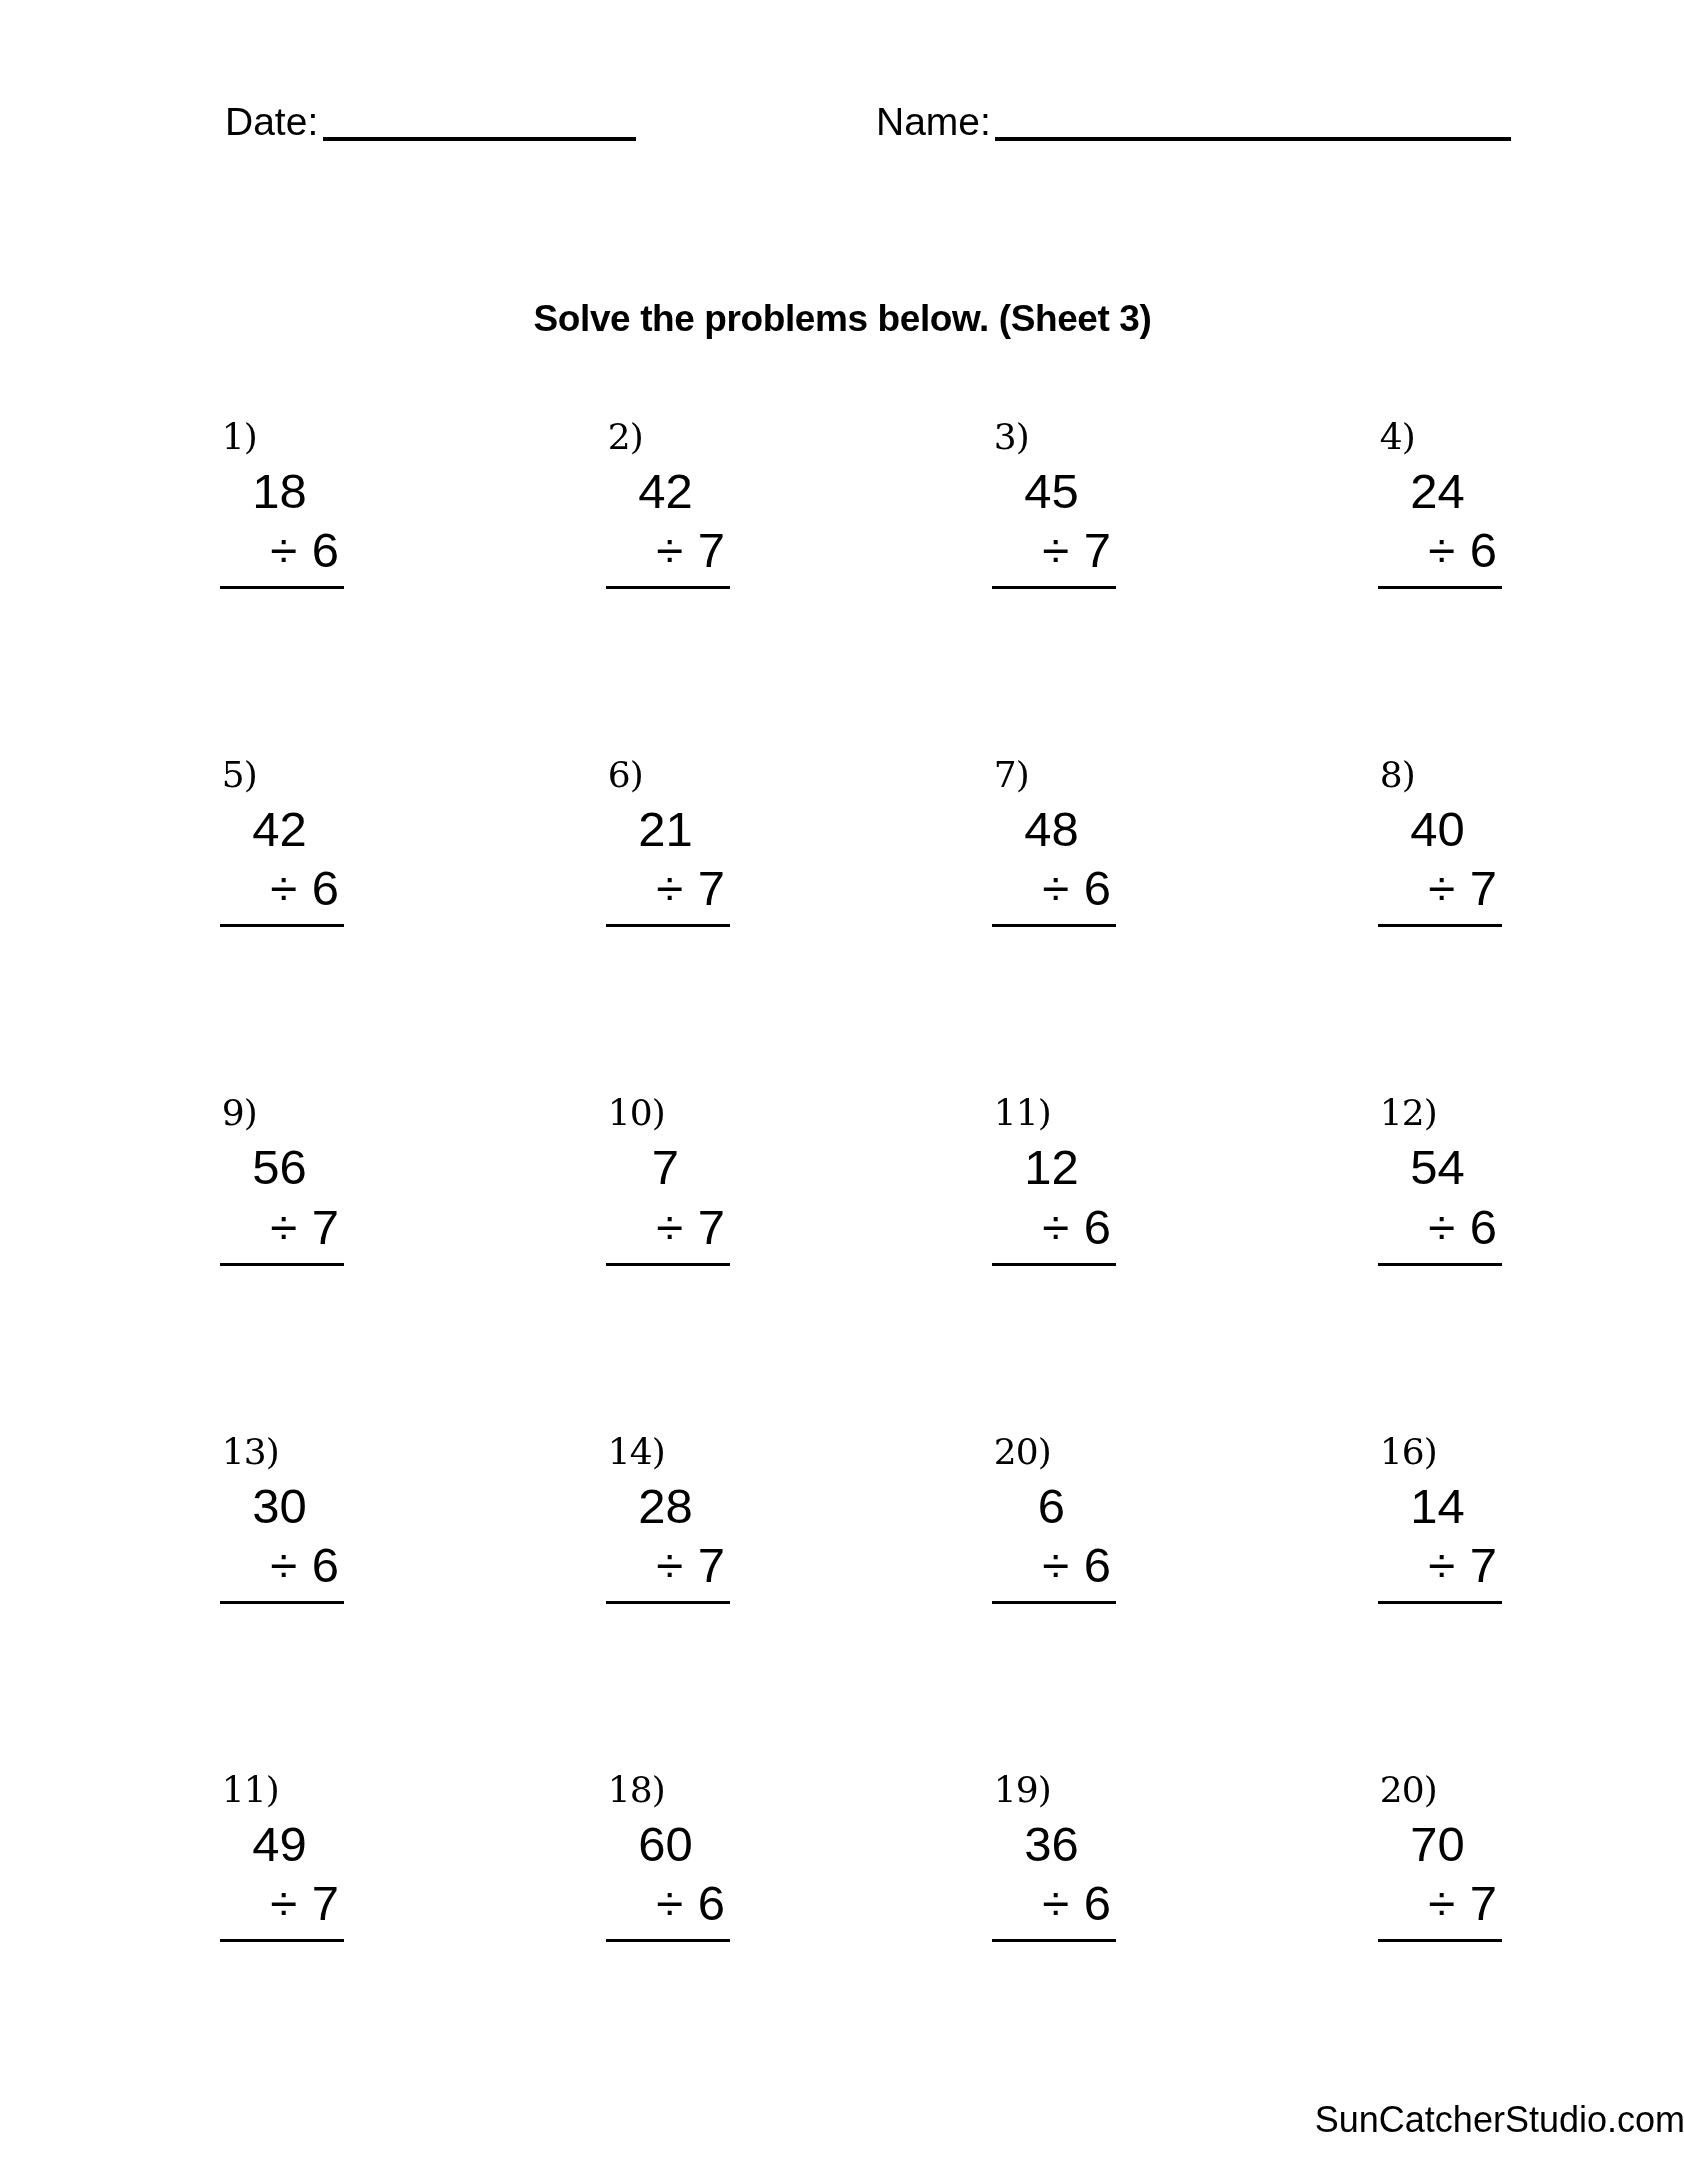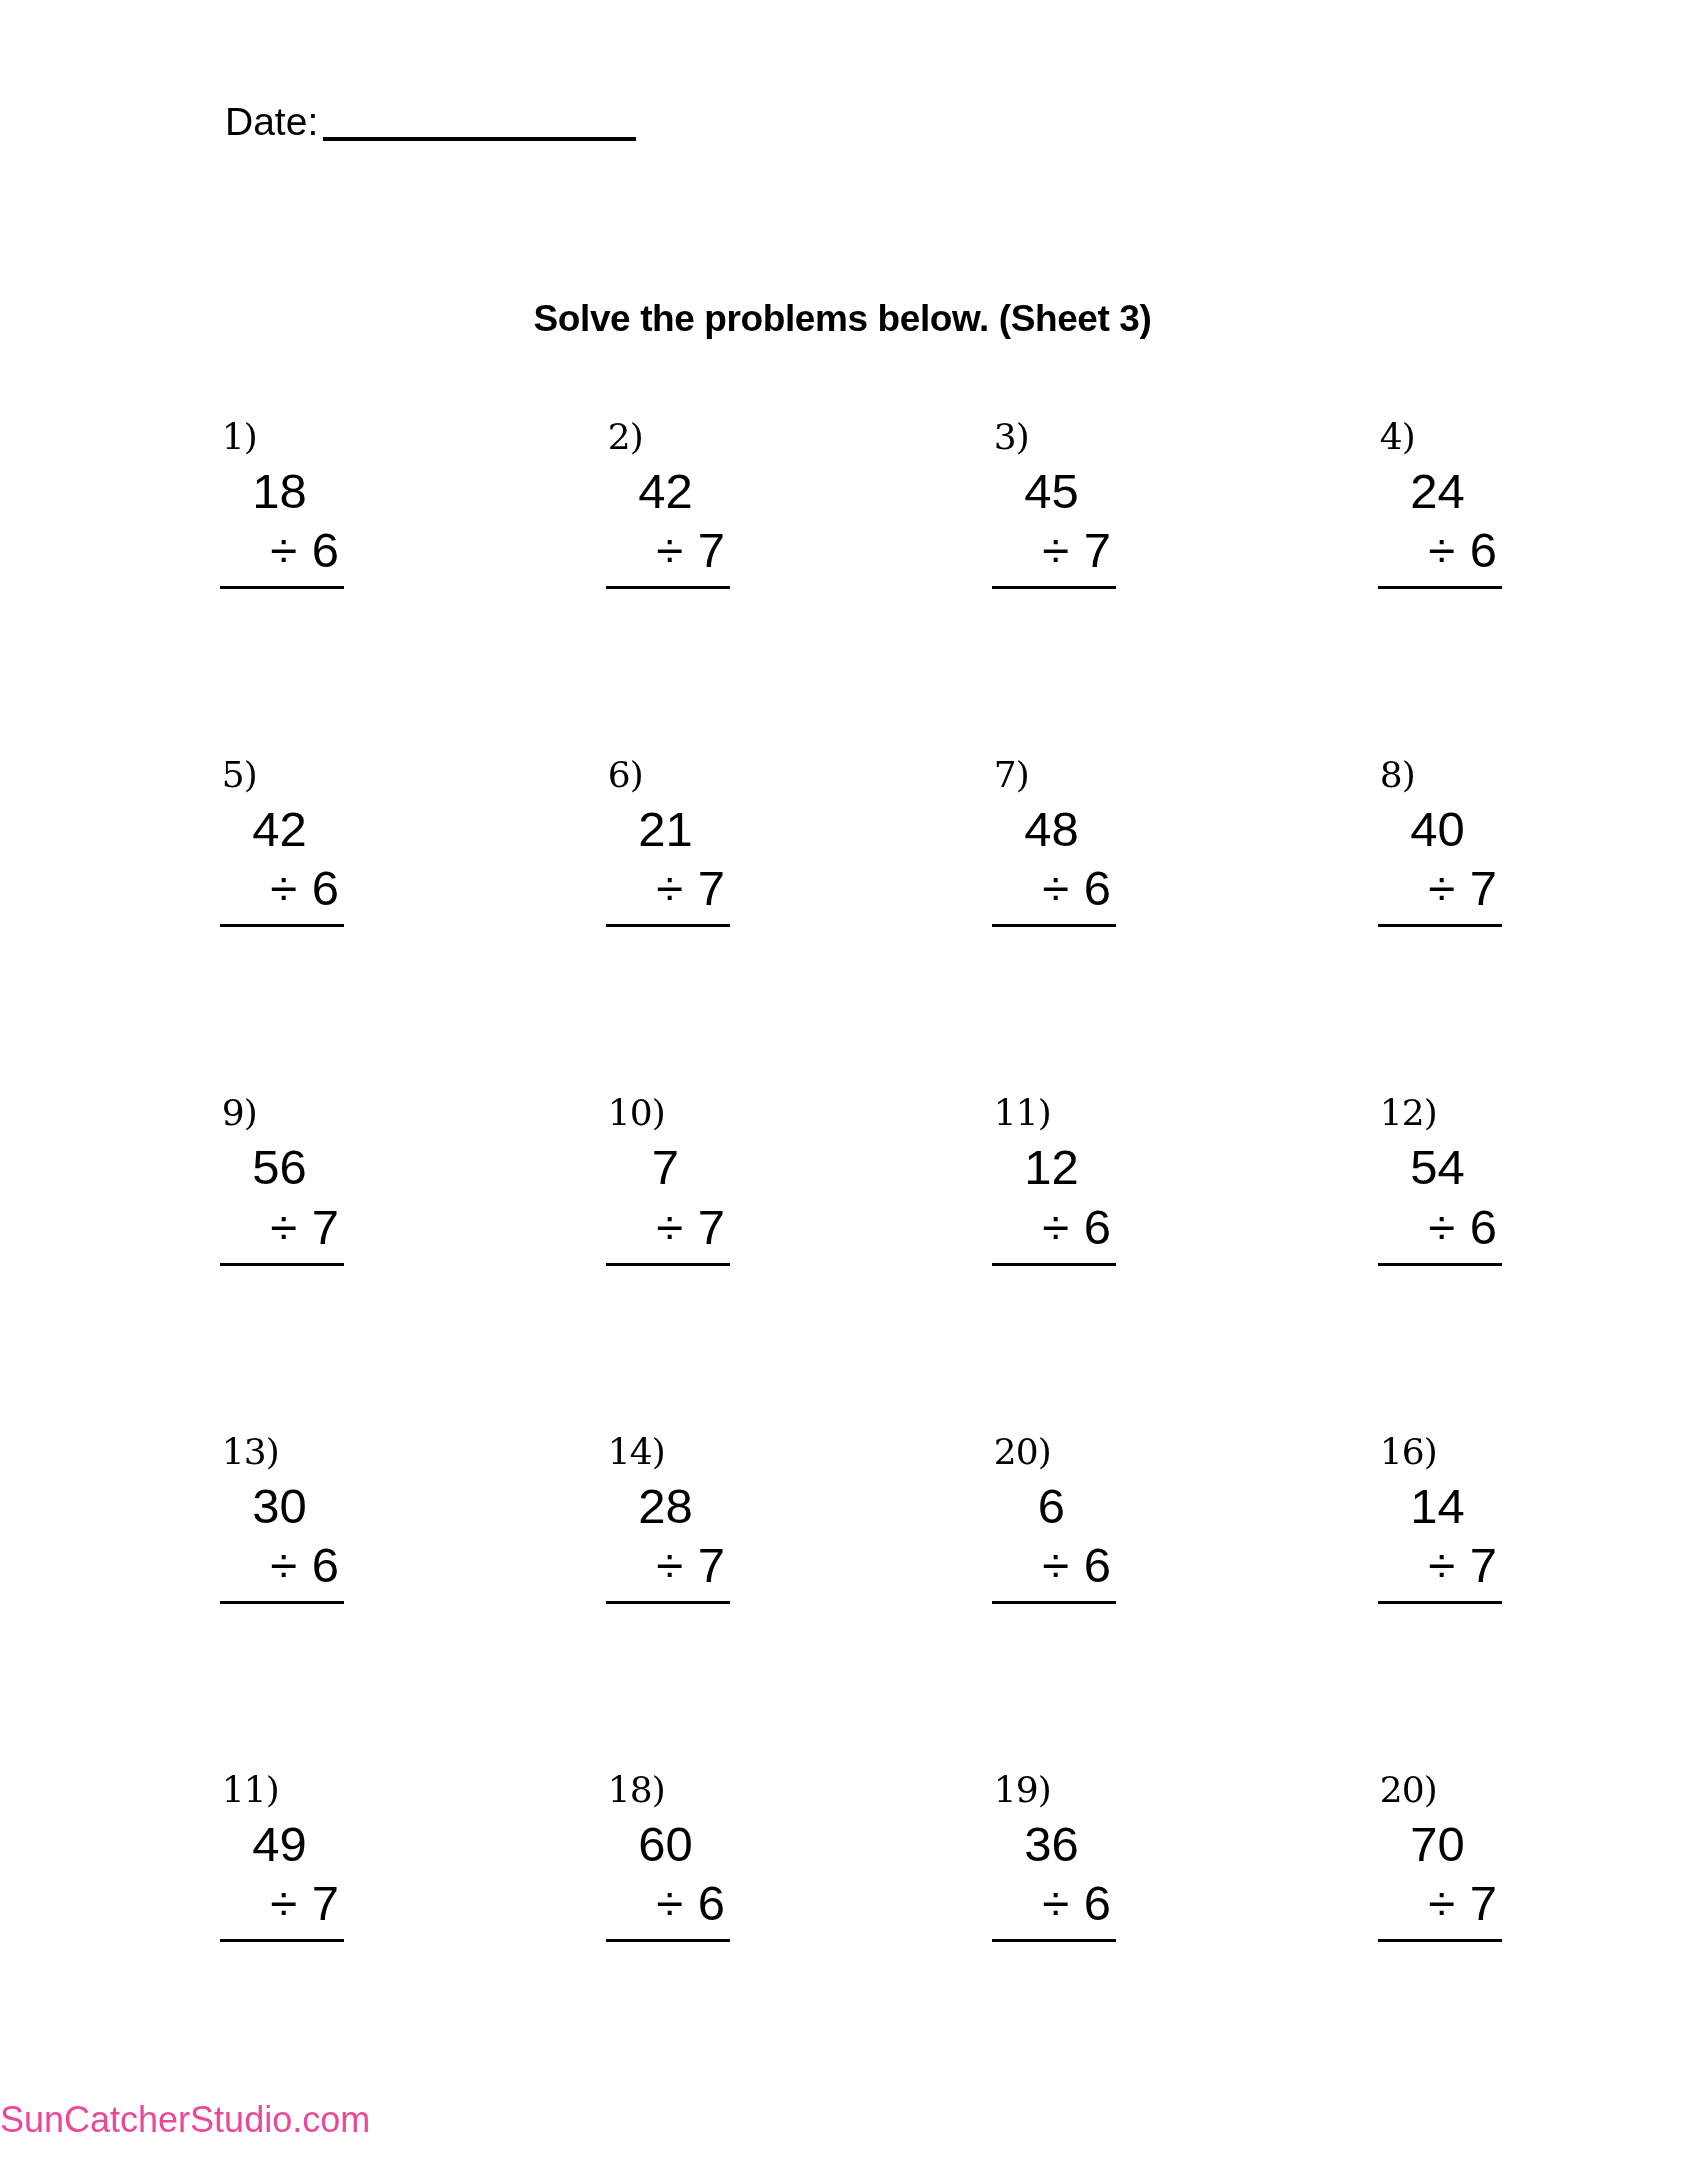--- a/index.html
+++ b/index.html
@@ -108,36 +108,40 @@
     width: 124px;
     border-bottom: 3.4px solid #000000;
   }
 
   
   .footer {
     position: absolute;
     top: 2102px;
     left: 0;
     width: 100%;
-    text-align: left;
+    text-align: right;
     font-size: 36px;
-    color: #ec4899;
+    color: #000000;
     line-height: 1;
   }
 </style>
 </head>
 <body>
 
 <div class="page">
 
   <div class="field date-field">
     <span class="field-label">Date:</span>
     <span class="blank-line"></span>
   </div>
 
+  <div class="field name-field">
+    <span class="field-label">Name:</span>
+    <span class="blank-line"></span>
+  </div>
 
   <div class="subtitle">Solve the problems below. (Sheet 3)</div>
 
   <div class="problems-grid">
   <div class="problem">
     <div class="p-num">1)</div>
     <div class="p-dividend">18</div>
     <div class="p-divisor-row">
       <span class="p-sign">÷</span>
       <span class="p-divisor">6</span>

